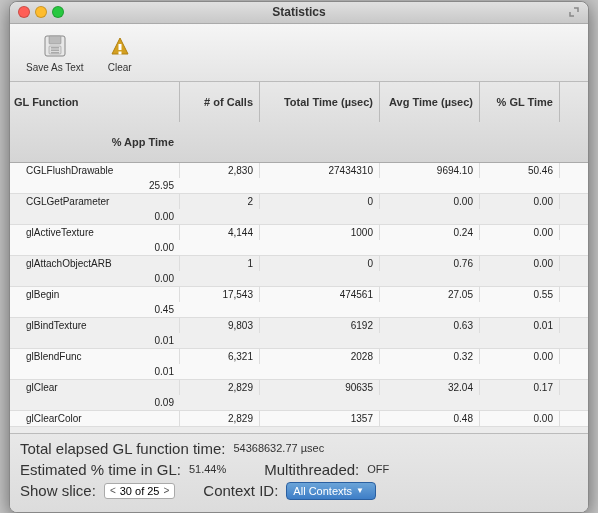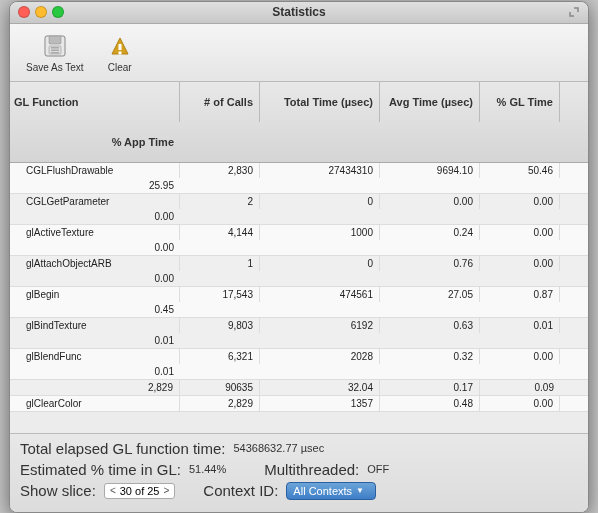--- a/index.html
+++ b/index.html
@@ -275,40 +275,41 @@
           <div class="td td-right">0</div>
           <div class="td td-right">0.76</div>
           <div class="td td-right">0.00</div>
           <div class="td td-right" style="border-right: none;">0.00</div>
         </div>
         <div class="table-row">
           <div class="td">glBegin</div>
           <div class="td td-right">17,543</div>
           <div class="td td-right">474561</div>
           <div class="td td-right">27.05</div>
-          <div class="td td-right">0.87</div>
+          <div class="td td-right">0.55</div>
           <div class="td td-right" style="border-right: none;">0.45</div>
         </div>
         <div class="table-row">
           <div class="td">glBindTexture</div>
           <div class="td td-right">9,803</div>
           <div class="td td-right">6192</div>
           <div class="td td-right">0.63</div>
           <div class="td td-right">0.01</div>
           <div class="td td-right" style="border-right: none;">0.01</div>
         </div>
         <div class="table-row">
           <div class="td">glBlendFunc</div>
           <div class="td td-right">6,321</div>
           <div class="td td-right">2028</div>
           <div class="td td-right">0.32</div>
           <div class="td td-right">0.00</div>
           <div class="td td-right" style="border-right: none;">0.01</div>
         </div>
         <div class="table-row">
+          <div class="td">glClear</div>
           <div class="td td-right">2,829</div>
           <div class="td td-right">90635</div>
           <div class="td td-right">32.04</div>
           <div class="td td-right">0.17</div>
           <div class="td td-right" style="border-right: none;">0.09</div>
         </div>
         <div class="table-row">
           <div class="td">glClearColor</div>
           <div class="td td-right">2,829</div>
           <div class="td td-right">1357</div>

